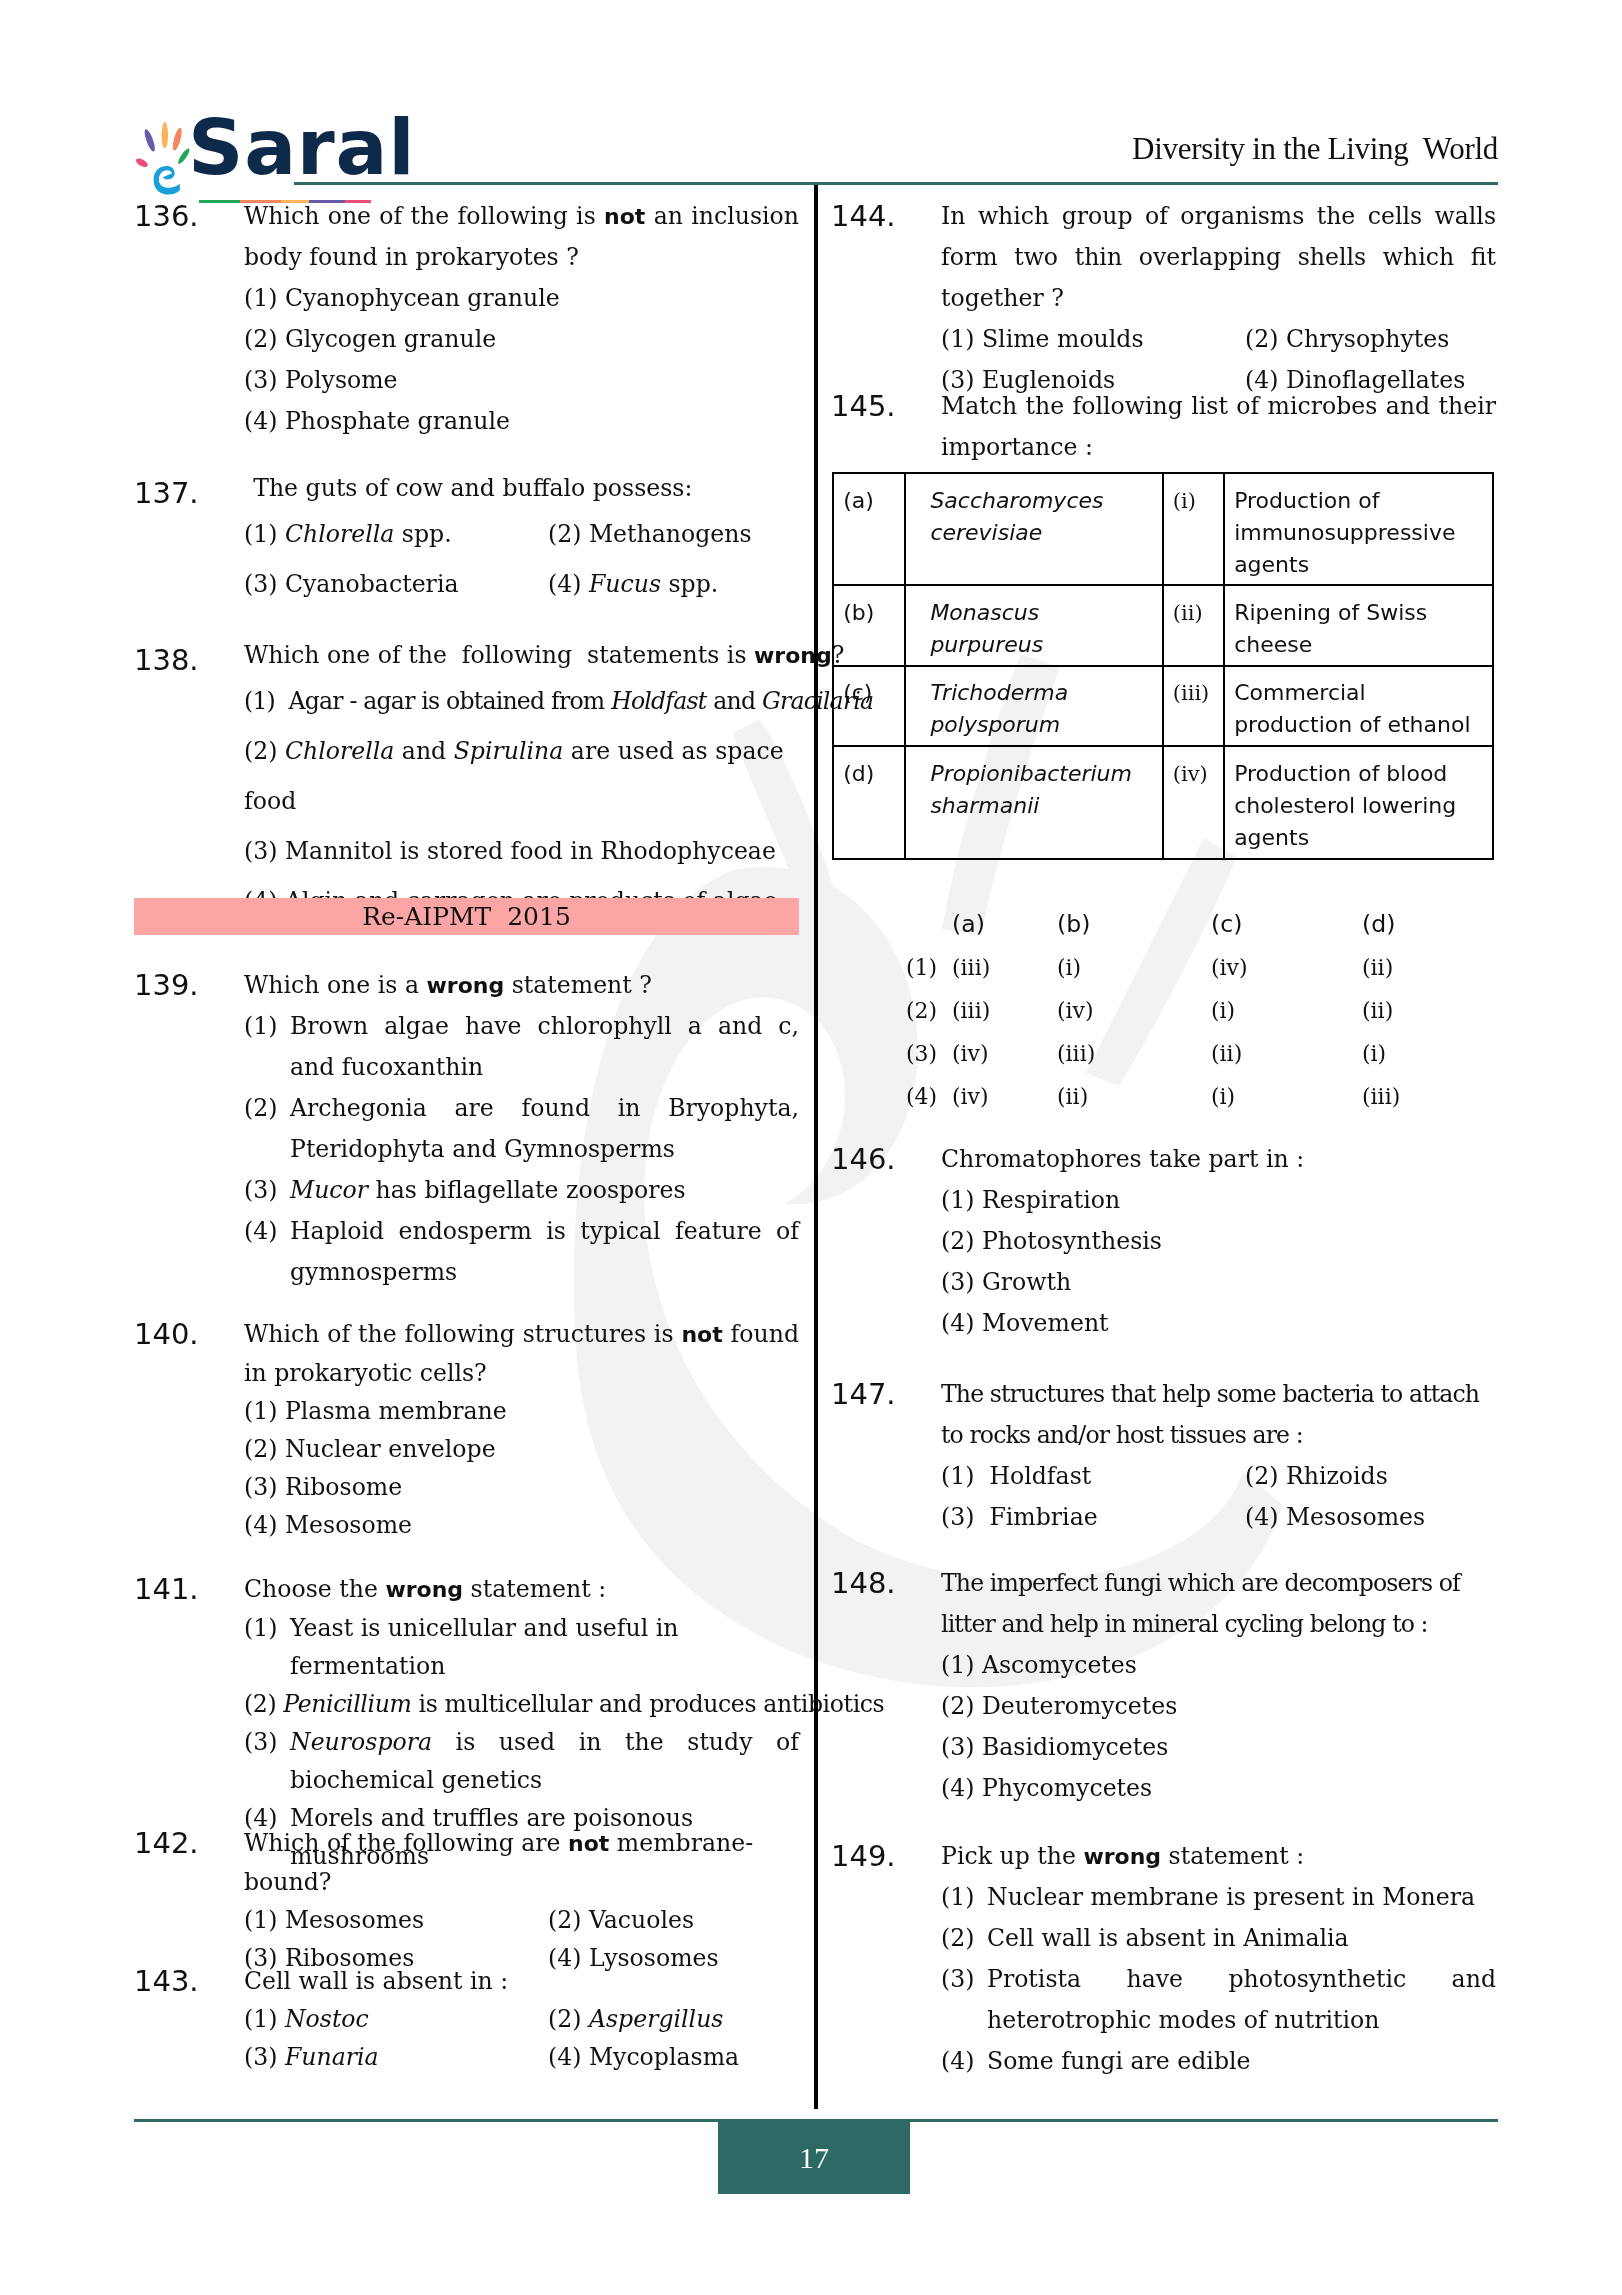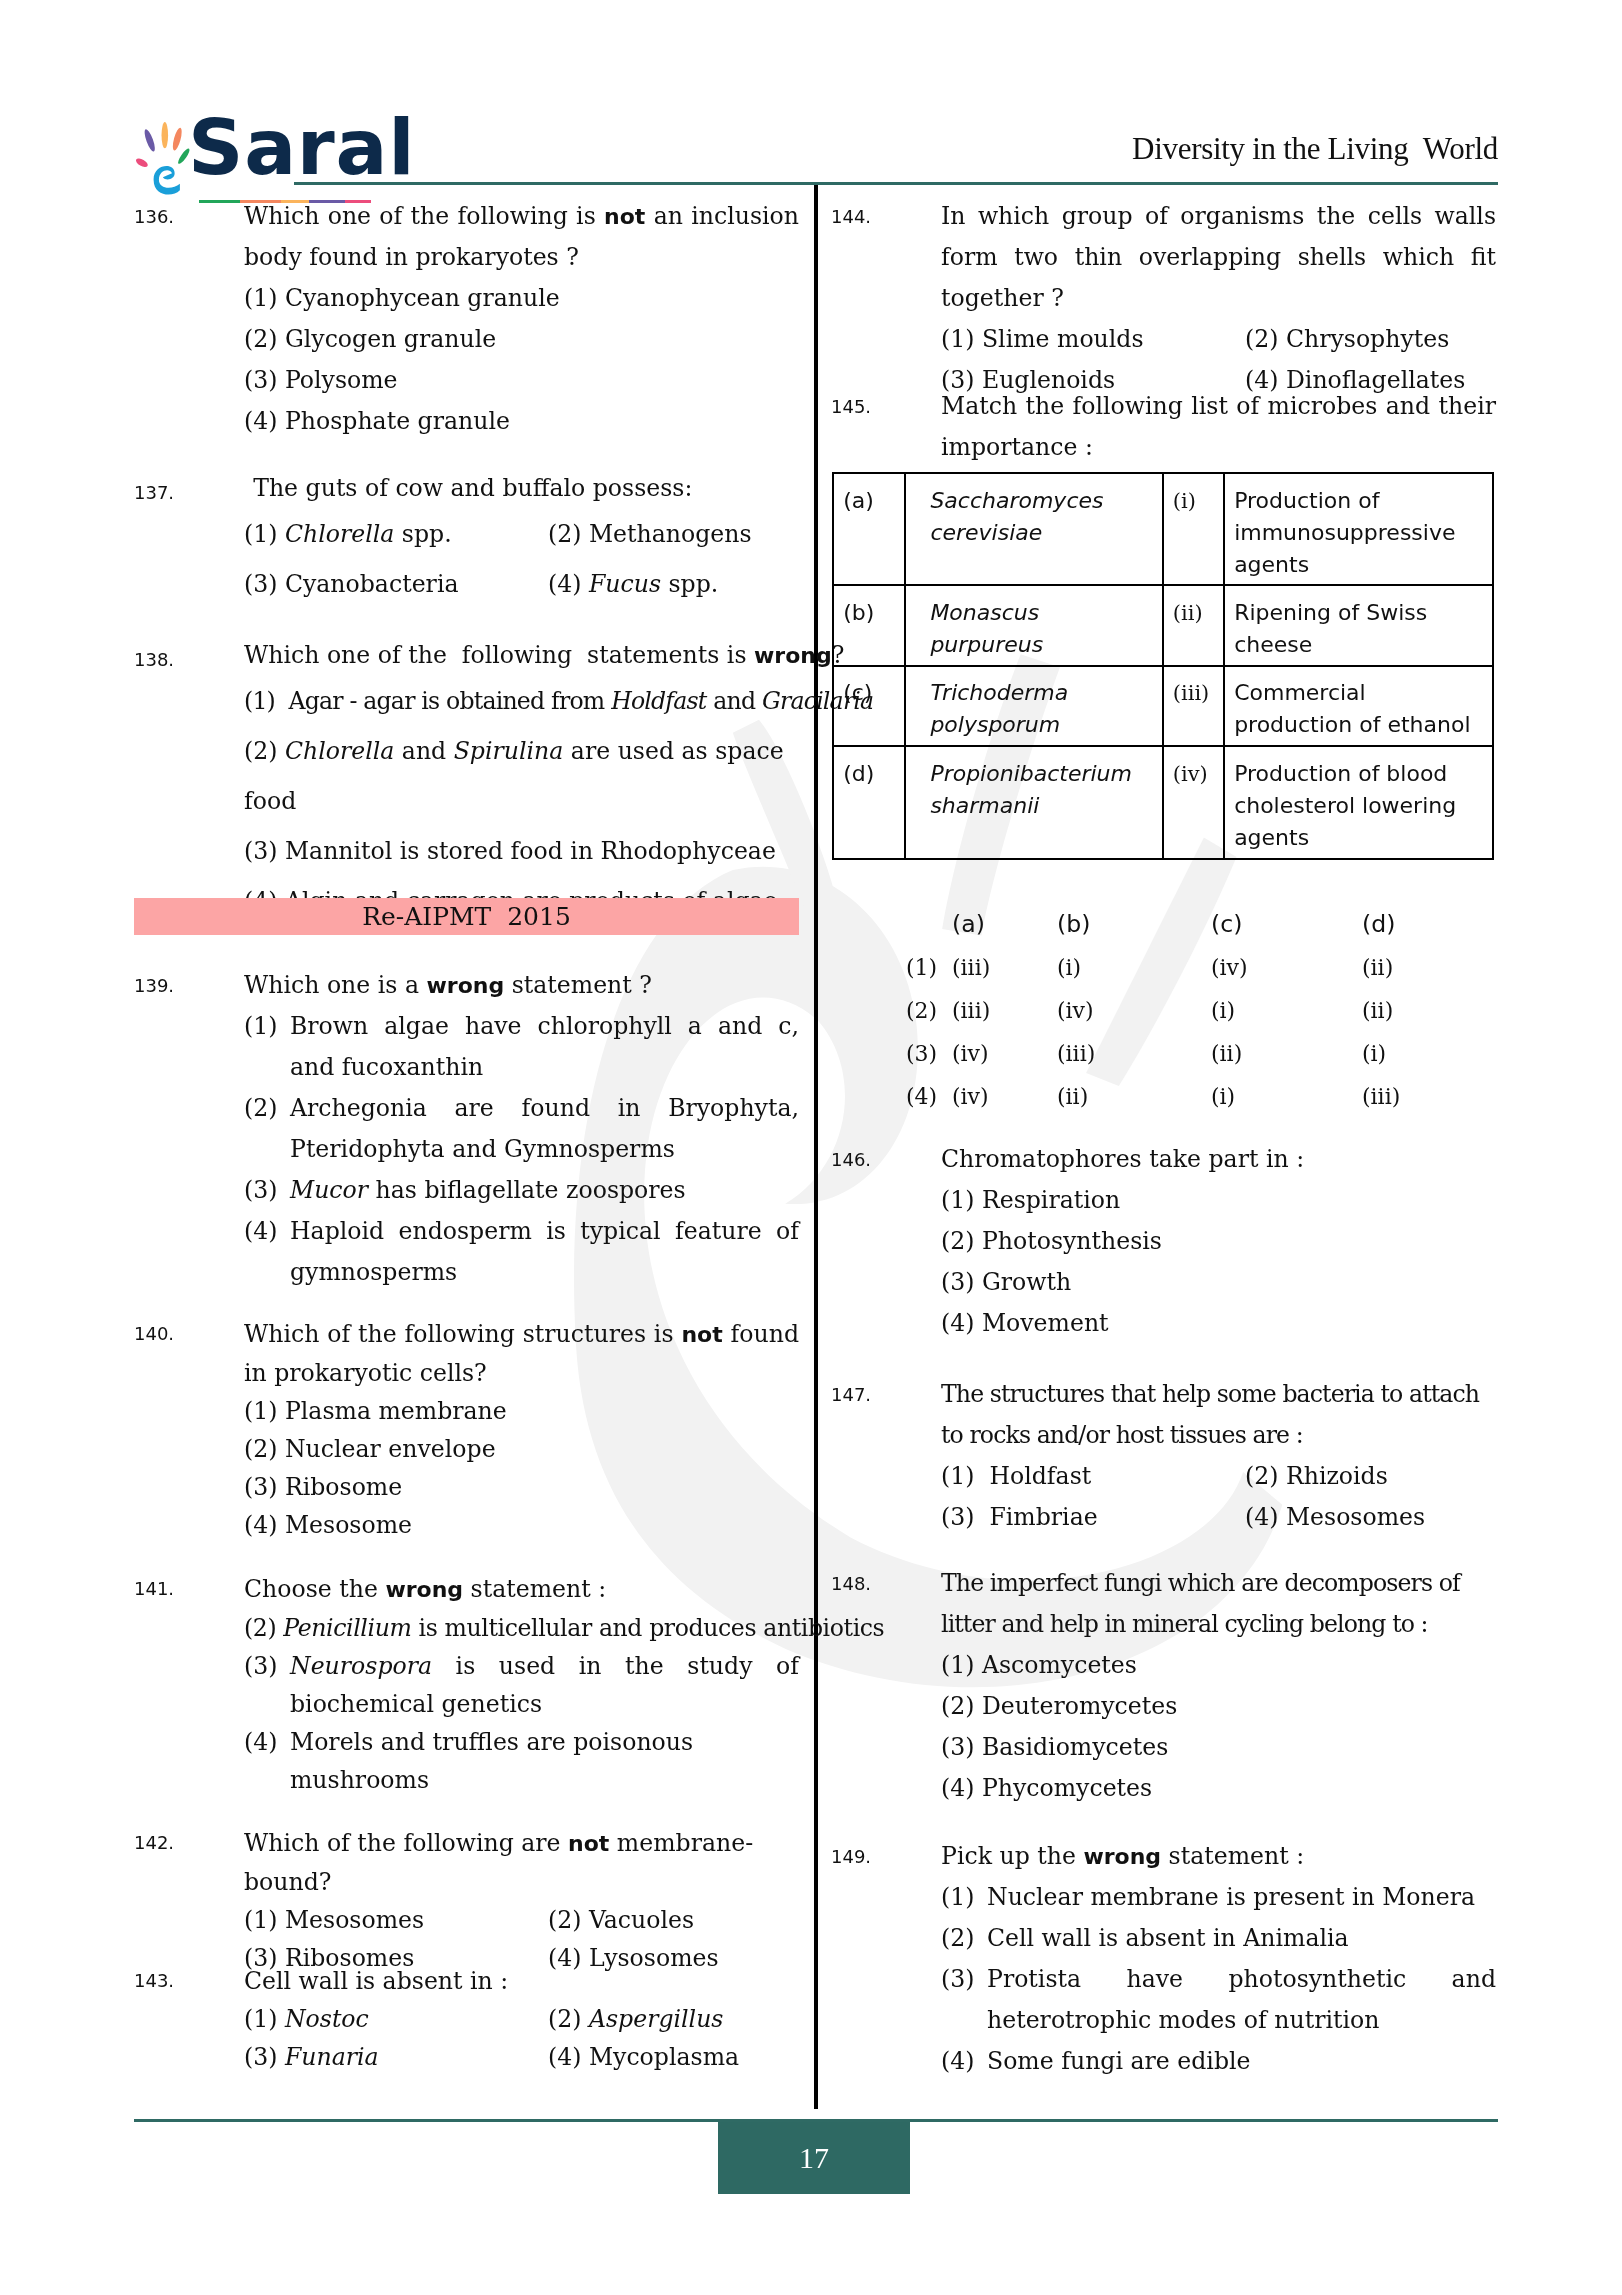--- a/index.html
+++ b/index.html
@@ -14,21 +14,21 @@
                font-weight:bold; font-size:77px; color:#0d2a4a; letter-spacing:0.7px; line-height:1; }
   .logo-bar { position:absolute; top:82px; height:3.3px; }
   .header-title { right:124px; top:131px; font-family:"Liberation Serif",serif; font-size:31px; color:#111; letter-spacing:-0.3px; }
   .header-rule { left:294px; top:182px; width:1204px; height:3.3px; background:#2f6a64; }
   .col-divider { left:814px; top:185px; width:3.9px; height:1924px; background:#000; }
   .footer-rule { left:134px; top:2119px; width:1364px; height:3.3px; background:#2f6a64; }
   .page-box { left:718px; top:2122px; width:192px; height:72px; background:#2e6963; color:#fff;
               font-family:"Liberation Serif",serif; font-size:30px; display:flex; align-items:center; justify-content:center; }
   
   .q { position:absolute; font-size:23.6px; line-height:41px; }
-  .qnum { position:absolute; left:0; top:0; font-family:"DejaVu Sans","Liberation Sans",sans-serif; font-size:18px; font-weight:normal; }
+  .qnum { position:absolute; left:0; top:0; font-family:"DejaVu Sans","Liberation Sans",sans-serif; font-size:29px; font-weight:normal; }
   .qbody { margin-left:110px; }
   .just { text-align:justify; text-align-last:left; }
   .opt { display:block; }
   .opt-hang { display:block; padding-left:46px; text-indent:-46px; }
   .opt-hang .onum { display:inline-block; width:46px; text-indent:0; }
   .grid2 { display:grid; grid-template-columns:304px 1fr; }
   .b { font-family:"DejaVu Sans","Liberation Sans",sans-serif; font-weight:bold; font-size:22px; }
   .i { font-style:italic; }
   .section-band { left:134px; top:898px; width:665px; height:37px; background:#fca5a5;
                   font-size:25px; text-align:center; line-height:37px; }
@@ -131,20 +131,21 @@
     <span class="opt">(2) Nuclear envelope</span>
     <span class="opt">(3) Ribosome</span>
     <span class="opt">(4) Mesosome</span>
   </div>
 </div>
 
 <div class="q" style="left:134px;top:1570px;width:665px;line-height:38px">
   <span class="qnum">141.</span>
   <div class="qbody">
     <div><span>Choose the </span><span class="b">wrong</span><span> statement :</span></div>
+    <span class="opt-hang"><span class="onum">(1)</span><span>Yeast is unicellular and useful in fermentation</span></span>
     <span class="opt" style="white-space:nowrap;letter-spacing:-0.4px"><span>(2)</span> <span class="i">Penicillium</span><span> is multicellular and produces antibiotics</span></span>
     <span class="opt-hang just"><span class="onum">(3)</span><span class="i">Neurospora</span><span> is used in the study of biochemical genetics</span></span>
     <span class="opt-hang"><span class="onum">(4)</span><span>Morels and truffles are poisonous mushrooms</span></span>
   </div>
 </div>
 
 <div class="q" style="left:134px;top:1824px;width:665px;line-height:38px">
   <span class="qnum">142.</span>
   <div class="qbody">
     <div><span>Which of the following are </span><span class="b">not</span><span> membrane-bound?</span></div>

